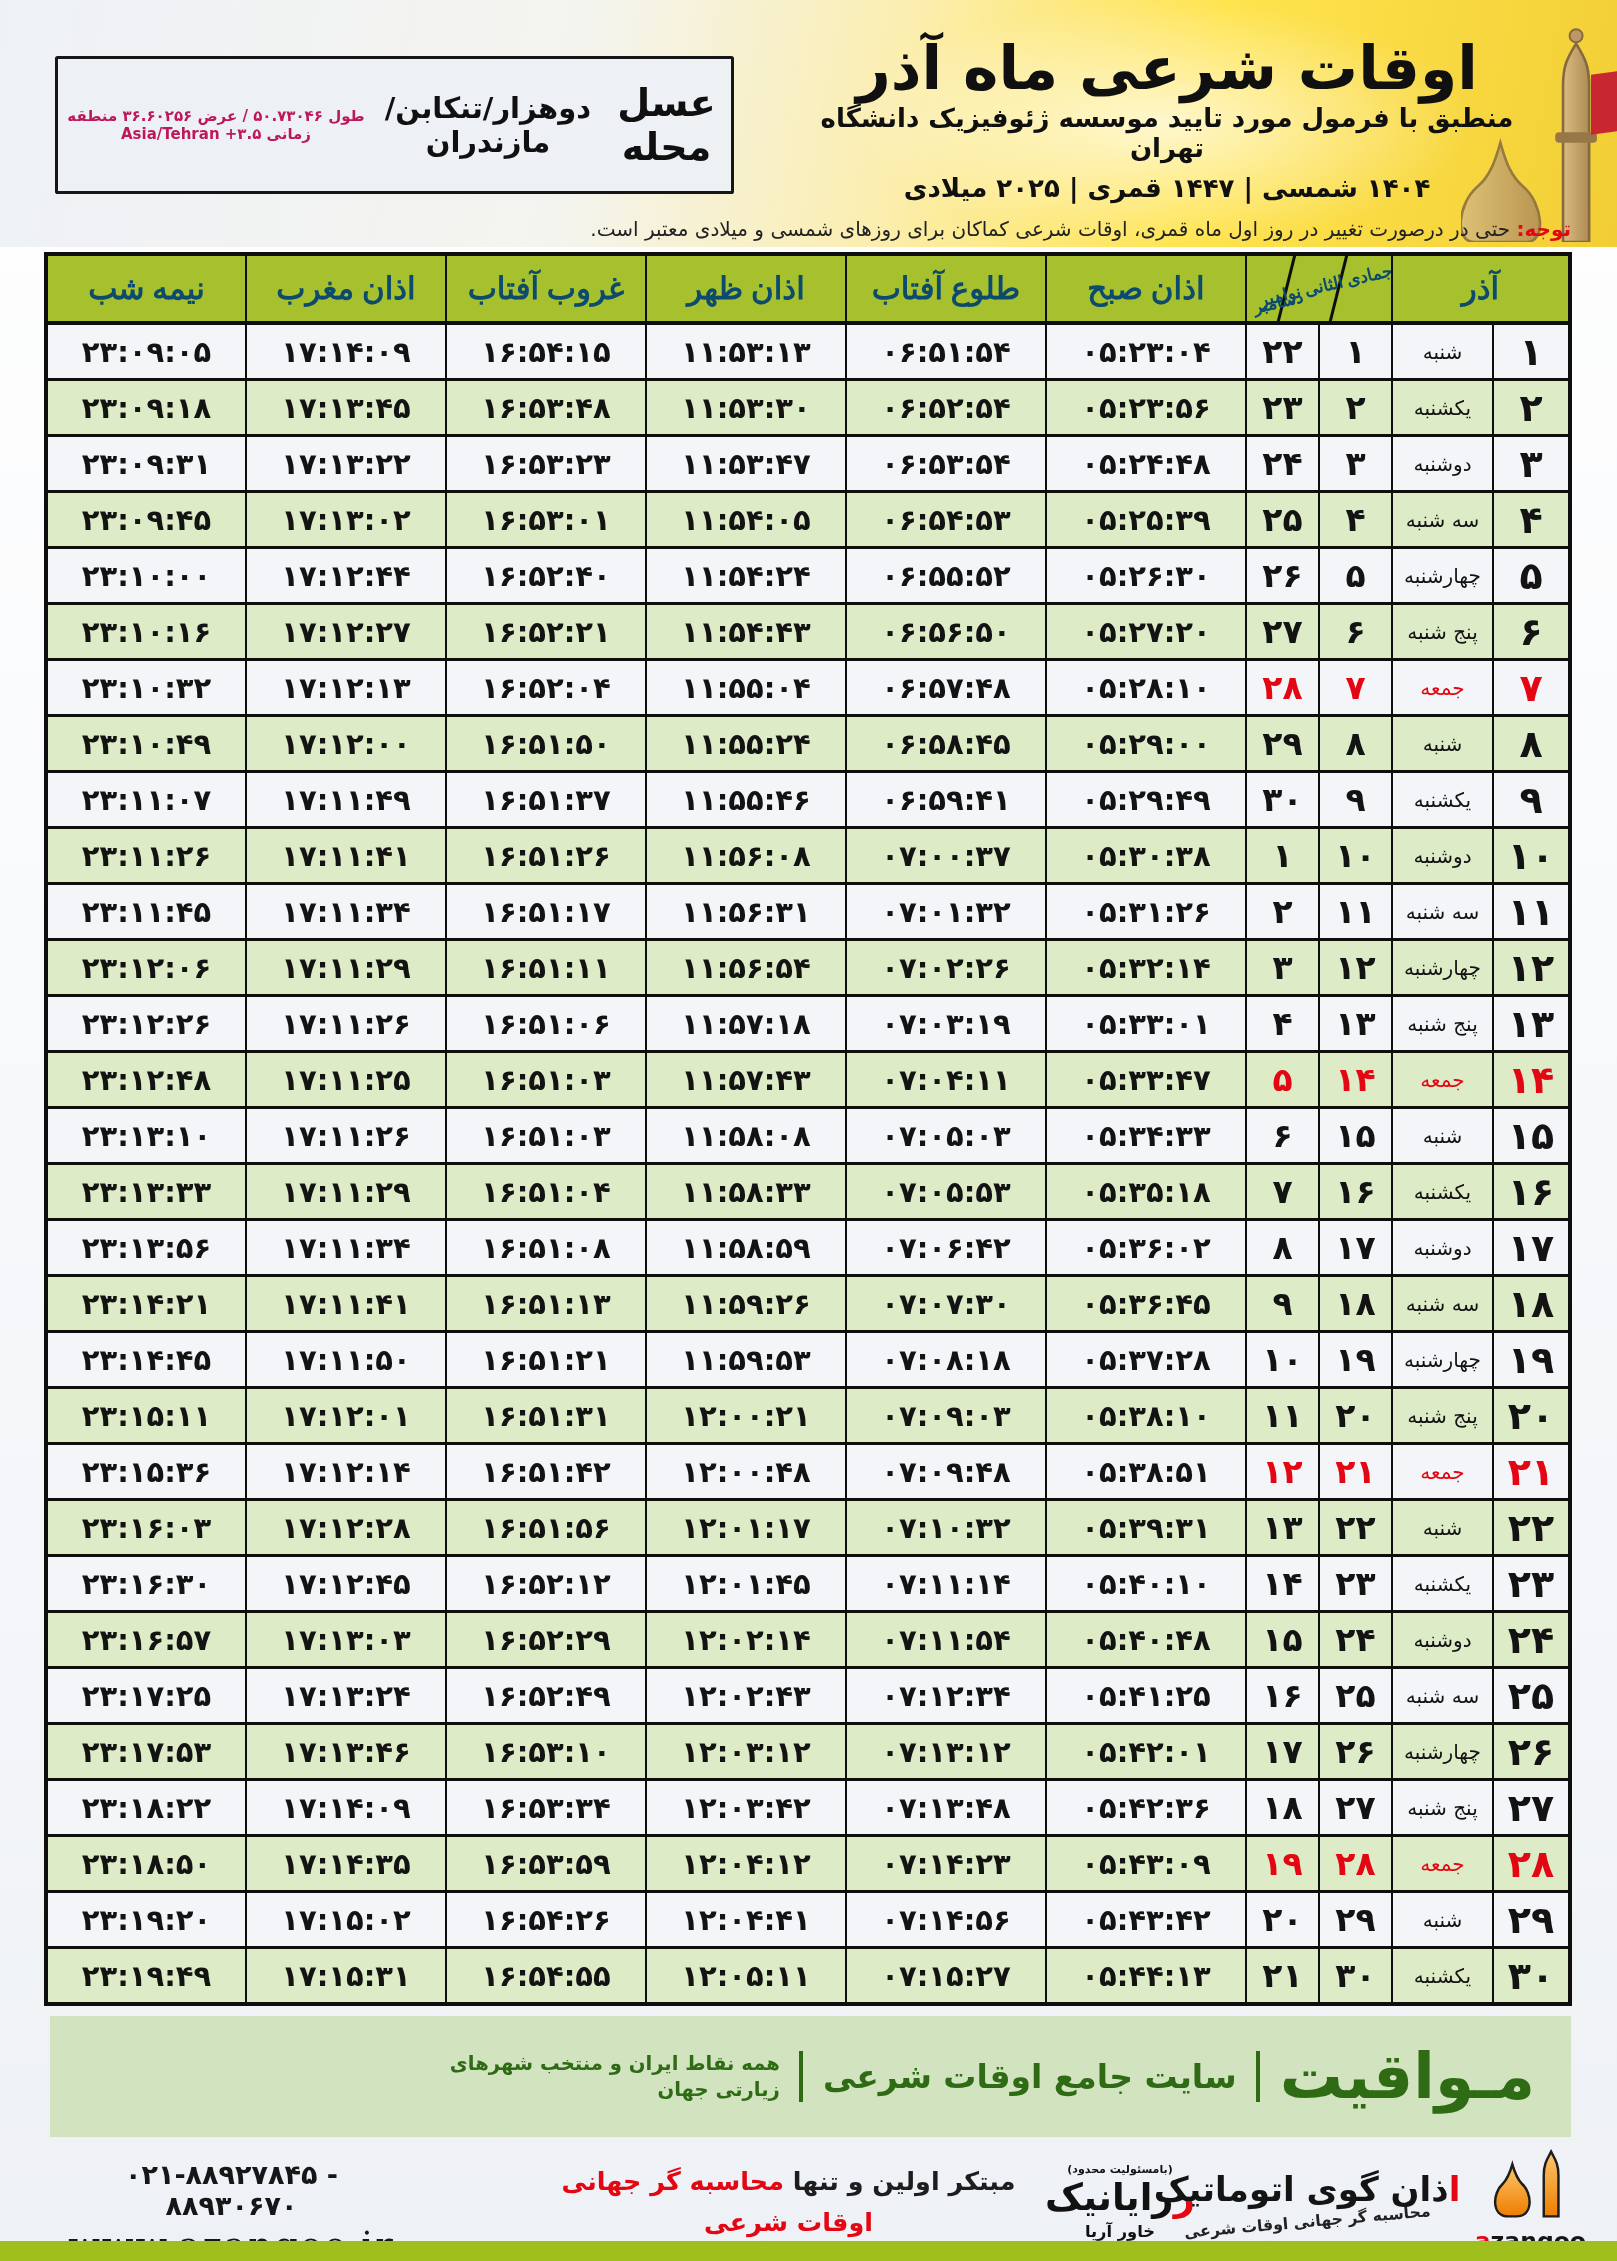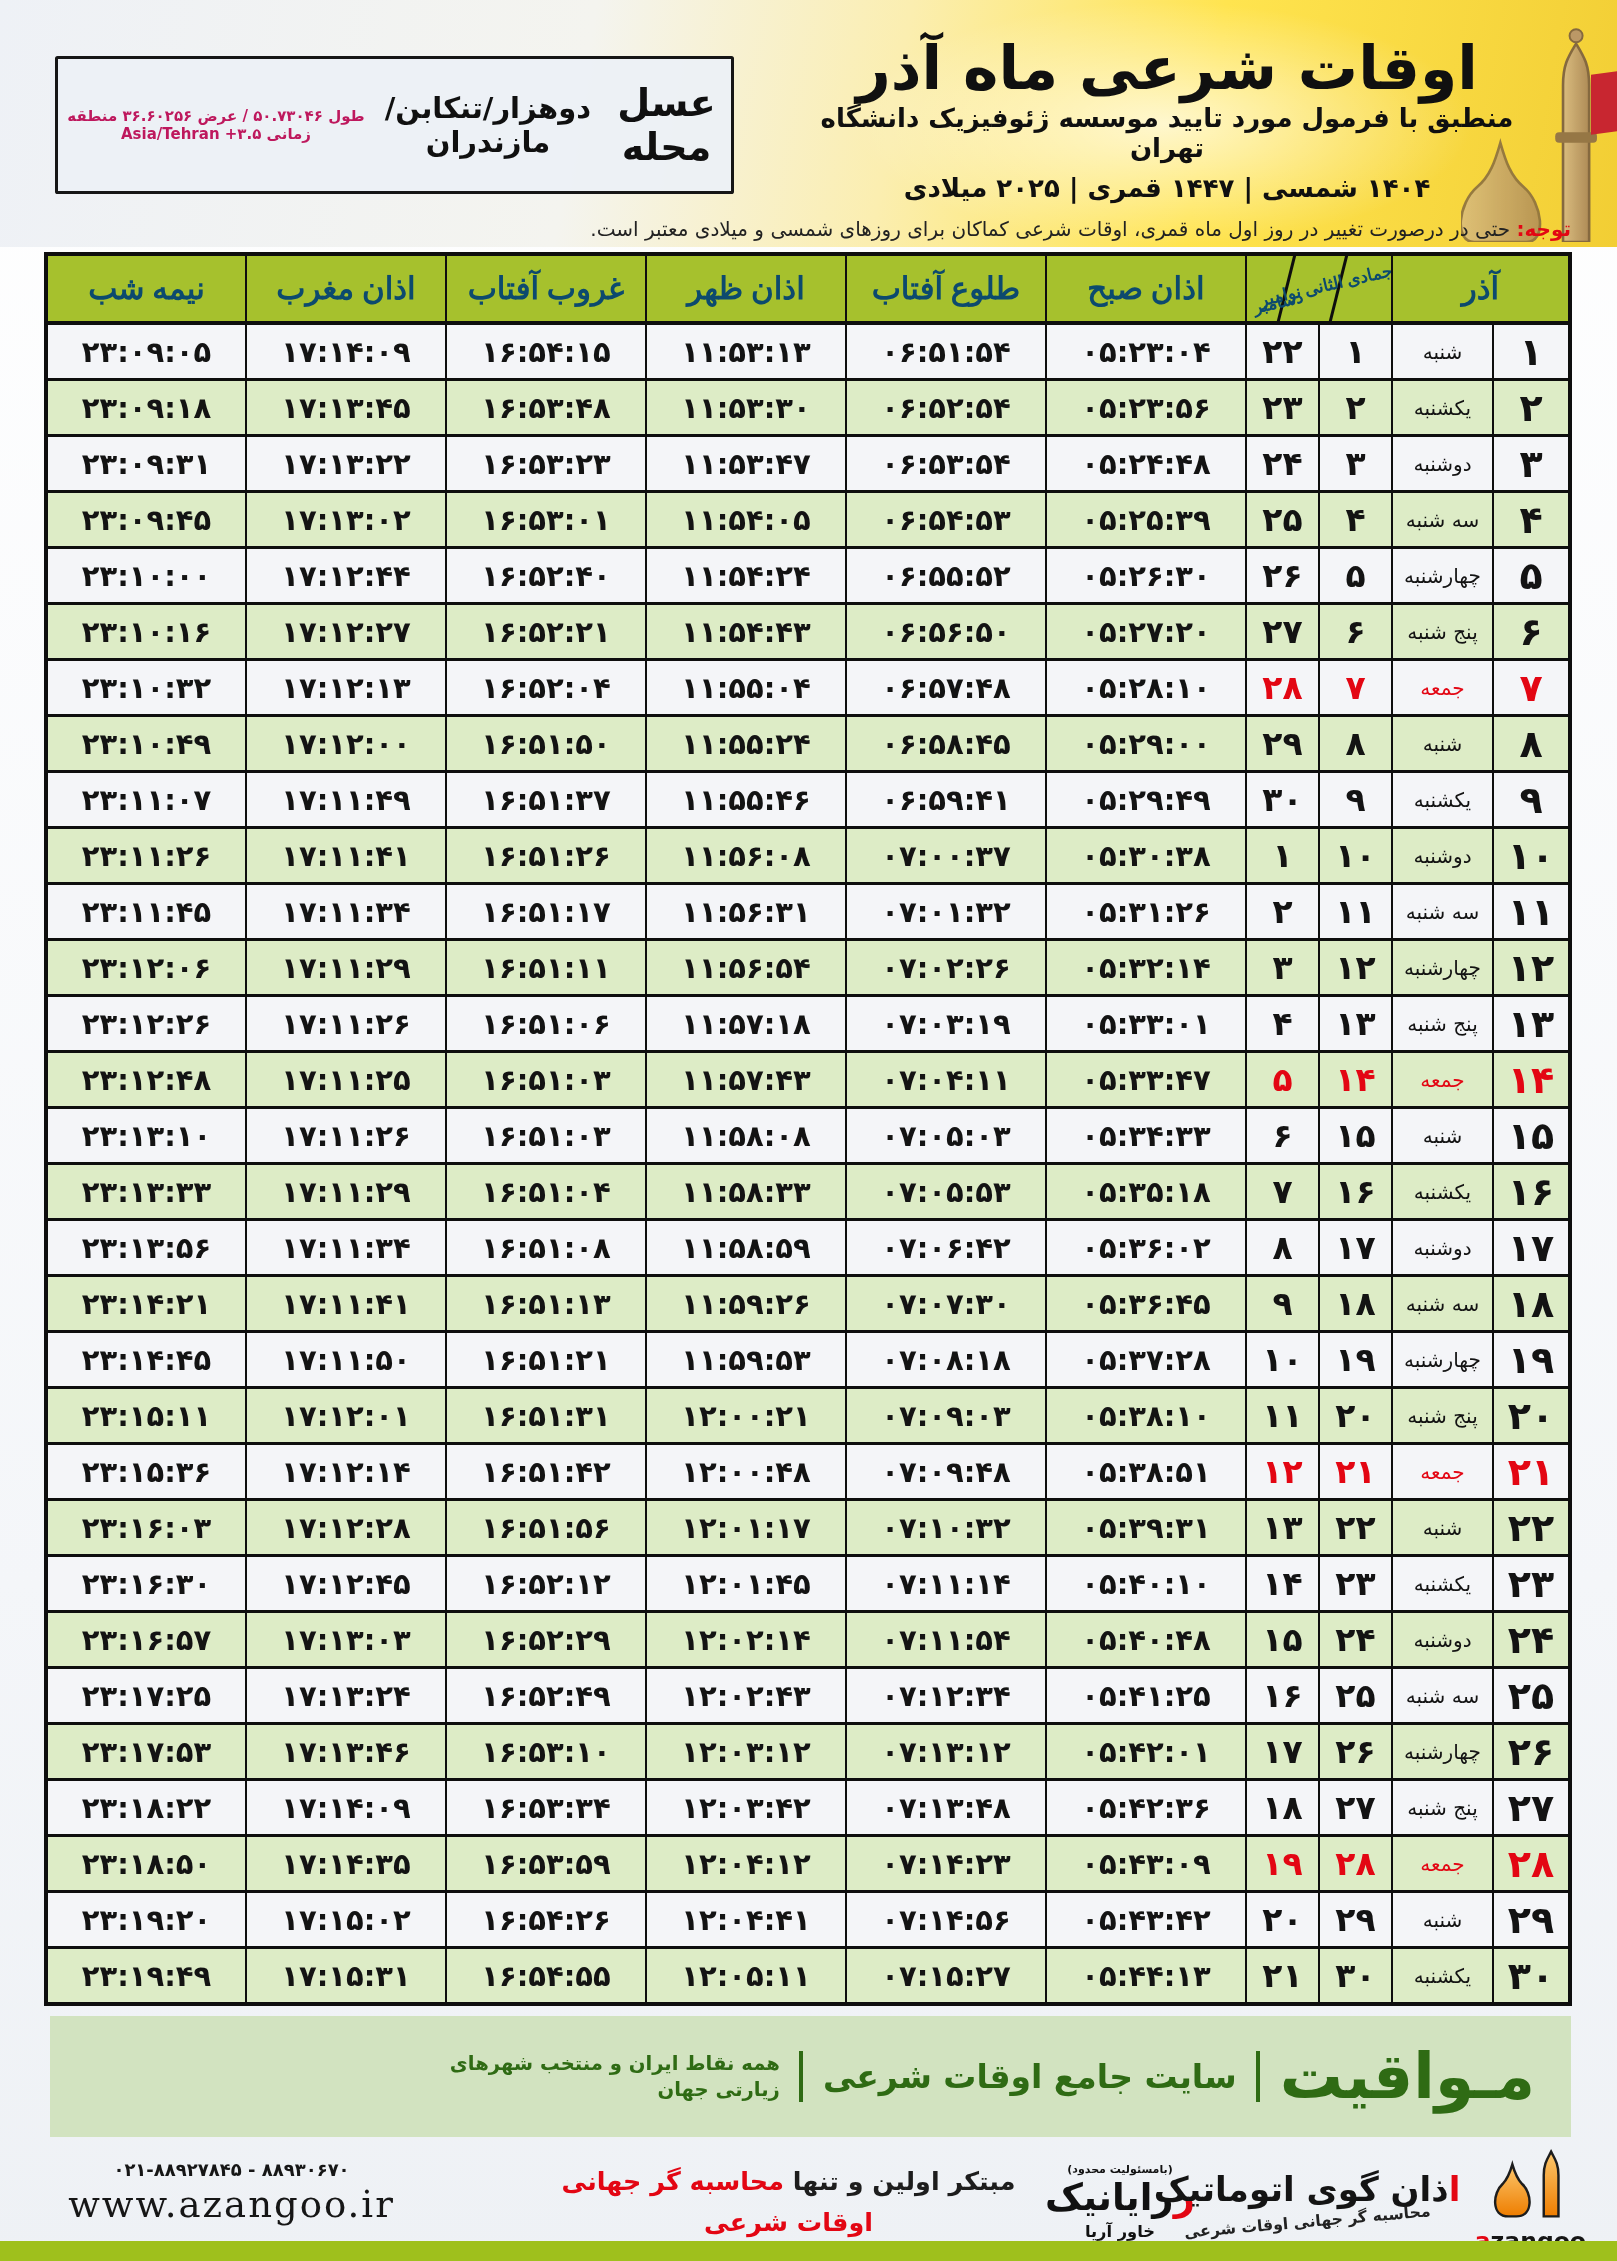--- a/index.html
+++ b/index.html
@@ -62,21 +62,21 @@
     display:flex;align-items:center;justify-content:space-between;padding:0 36px;box-sizing:border-box;}
   .band-right{display:flex;align-items:center;color:var(--band-green);}
   .band-brand{font-size:63px;font-weight:900;}
   .vbar{width:3.9px;height:51px;background:var(--band-green);margin:0 19.6px;}
   .band-mid{font-size:33px;font-weight:800;}
   .band-small{font-size:19.6px;font-weight:600;max-width:339px;line-height:1.3;}
   .band-left{direction:ltr;font-size:62px;font-weight:800;color:var(--band-green);letter-spacing:-1.3px;}
 
   
   .f-left{position:absolute;left:63px;top:2159px;width:339px;text-align:center;direction:ltr;color:#161616;}
-  .phones{font-size:18px;font-weight:800;letter-spacing:0.7px;direction:ltr;}
+  .phones{font-size:27px;font-weight:800;letter-spacing:0.7px;direction:ltr;}
   .site-url{font-size:37px;font-family:"DejaVu Serif","Liberation Serif",serif;letter-spacing:2px;margin-top:2.6px;}
   .f-center{position:absolute;left:535px;top:2161px;width:509px;text-align:center;font-size:25.4px;
     font-weight:700;line-height:1.6;color:#1d1d1d;}
   .red-seg{color:var(--accent-red);}
   .rayanik{position:absolute;left:1046px;top:2163px;width:150px;text-align:center;color:#111;}
   .rayanik .ltd{font-size:11px;font-weight:600;}
   .rayanik .main{font-size:37px;font-weight:900;}
   .rayanik .main .r-accent{color:var(--accent-red);}
   .rayanik .sub{font-size:16.3px;font-weight:600;margin-top:3px;}
   .azangoo{position:absolute;right:31px;top:2145px;display:flex;align-items:center;gap:14.4px;direction:rtl;}

